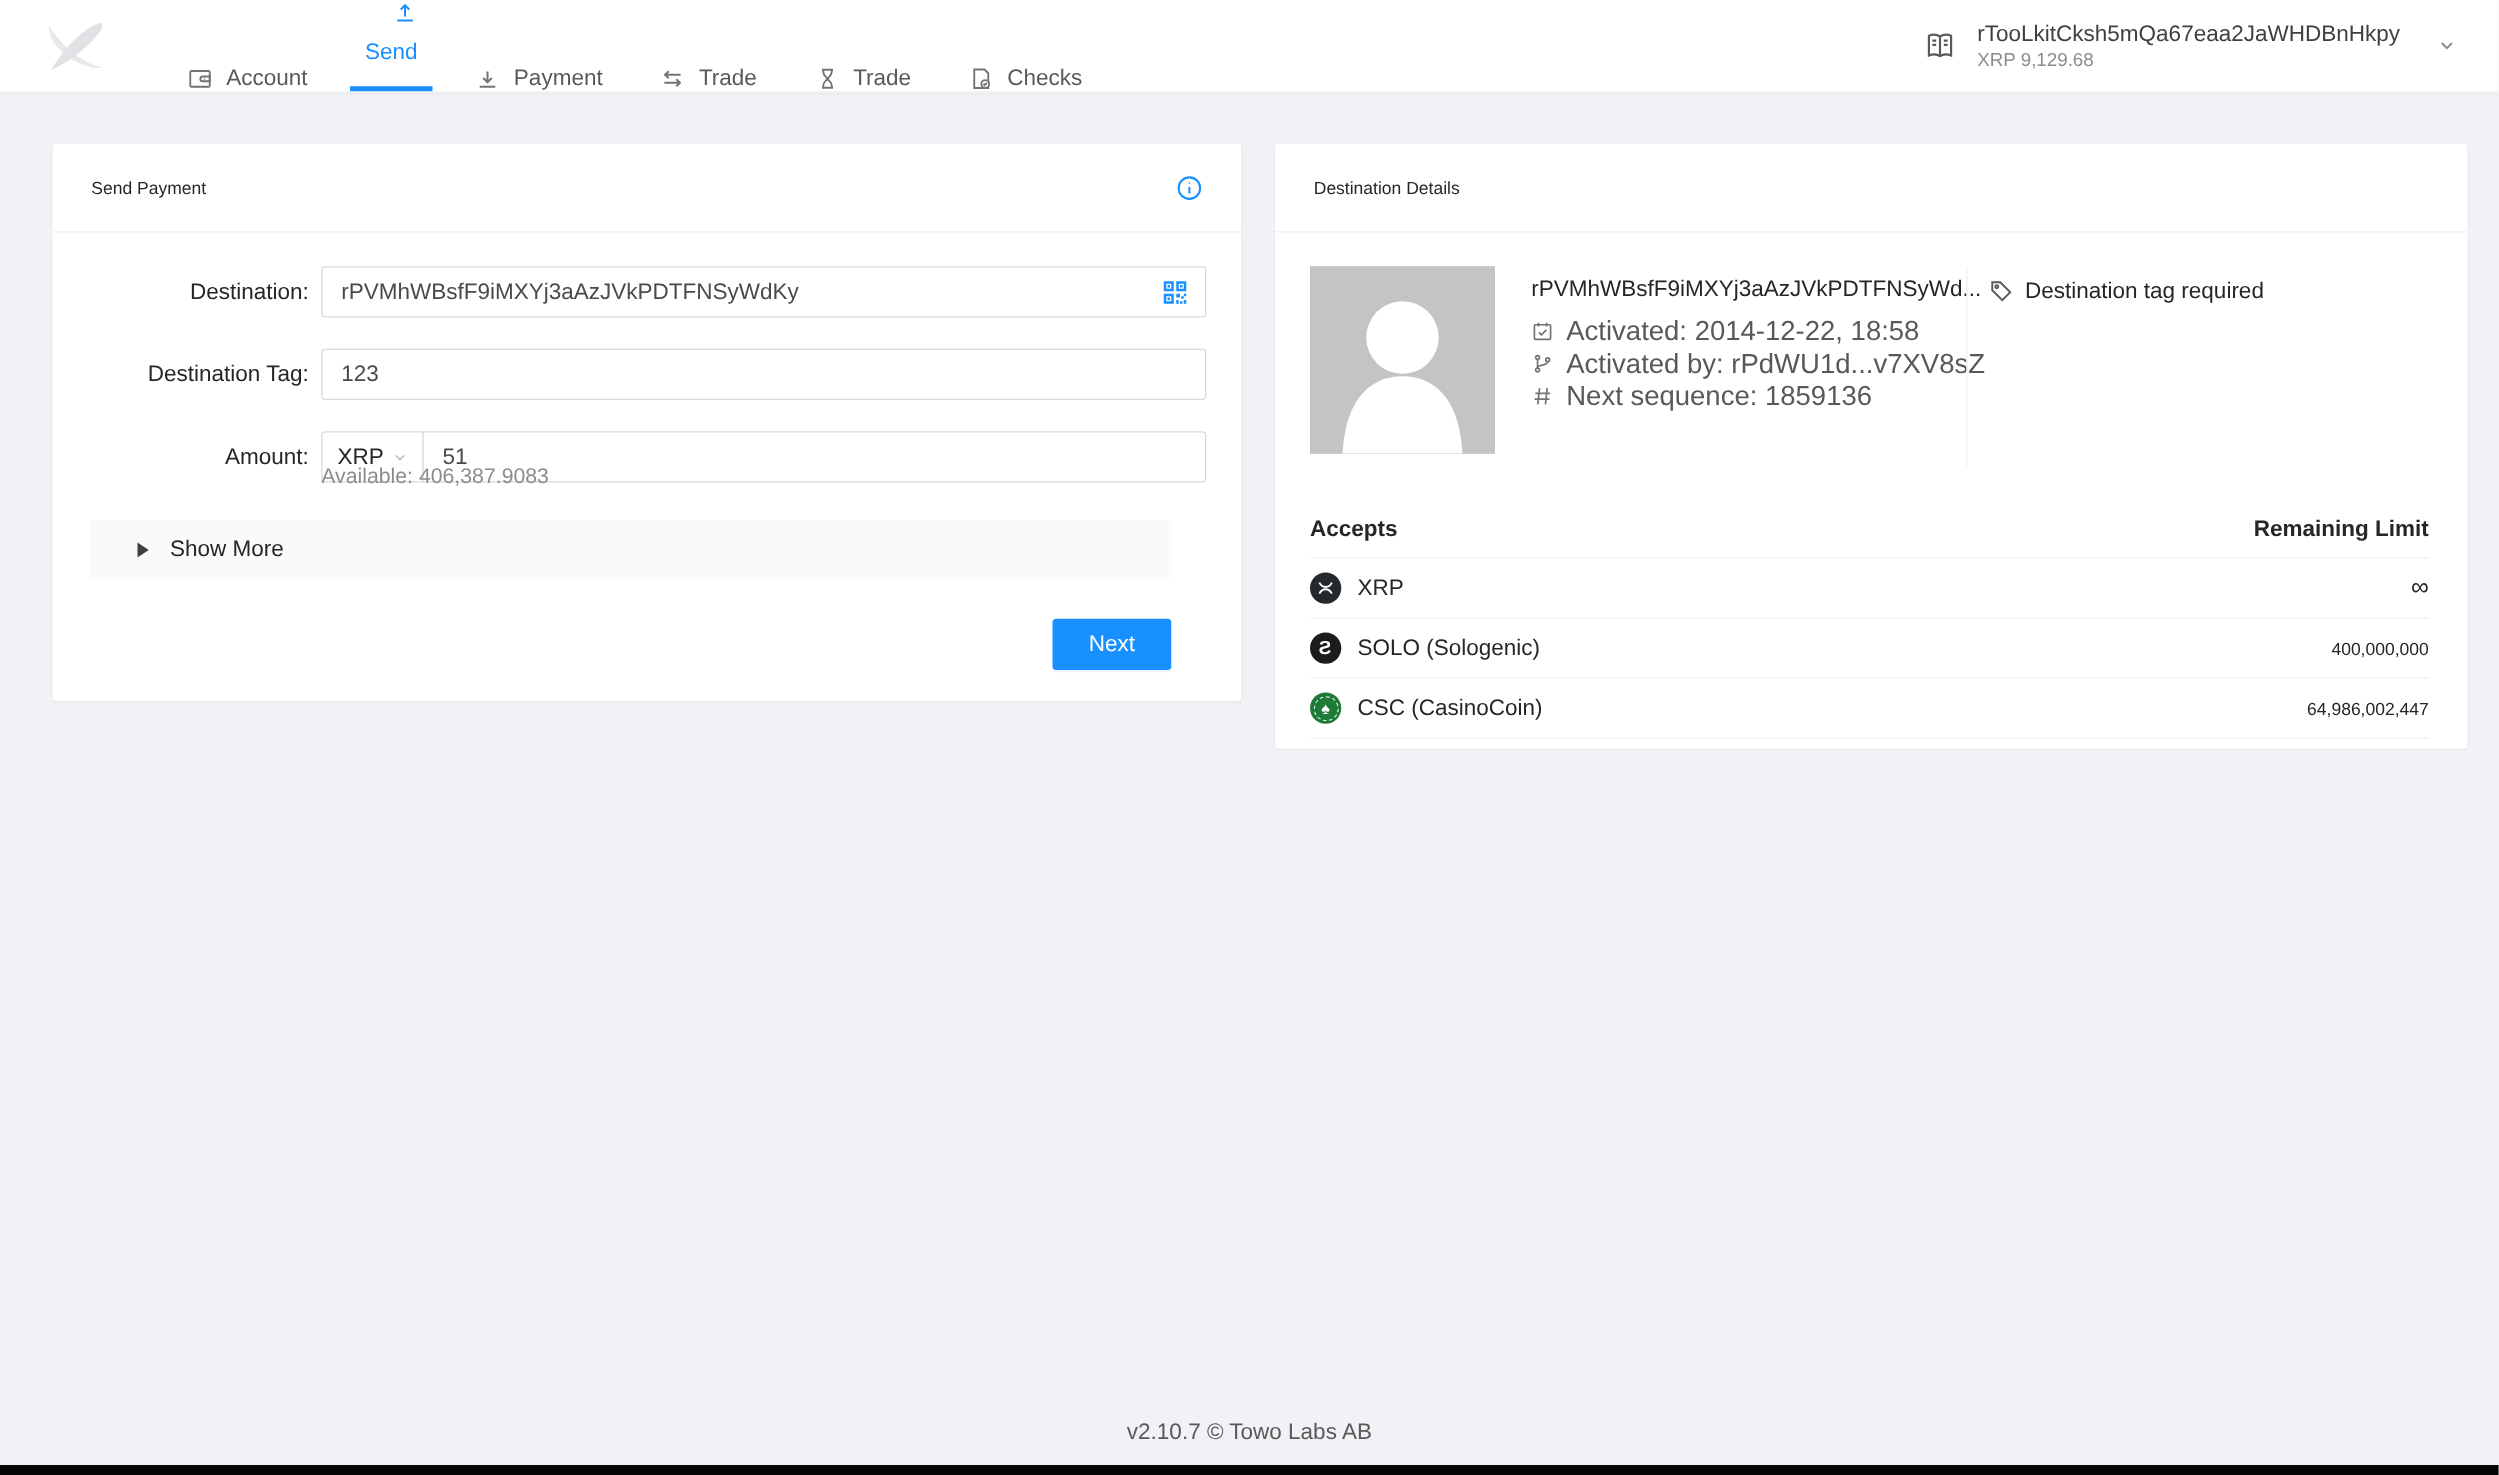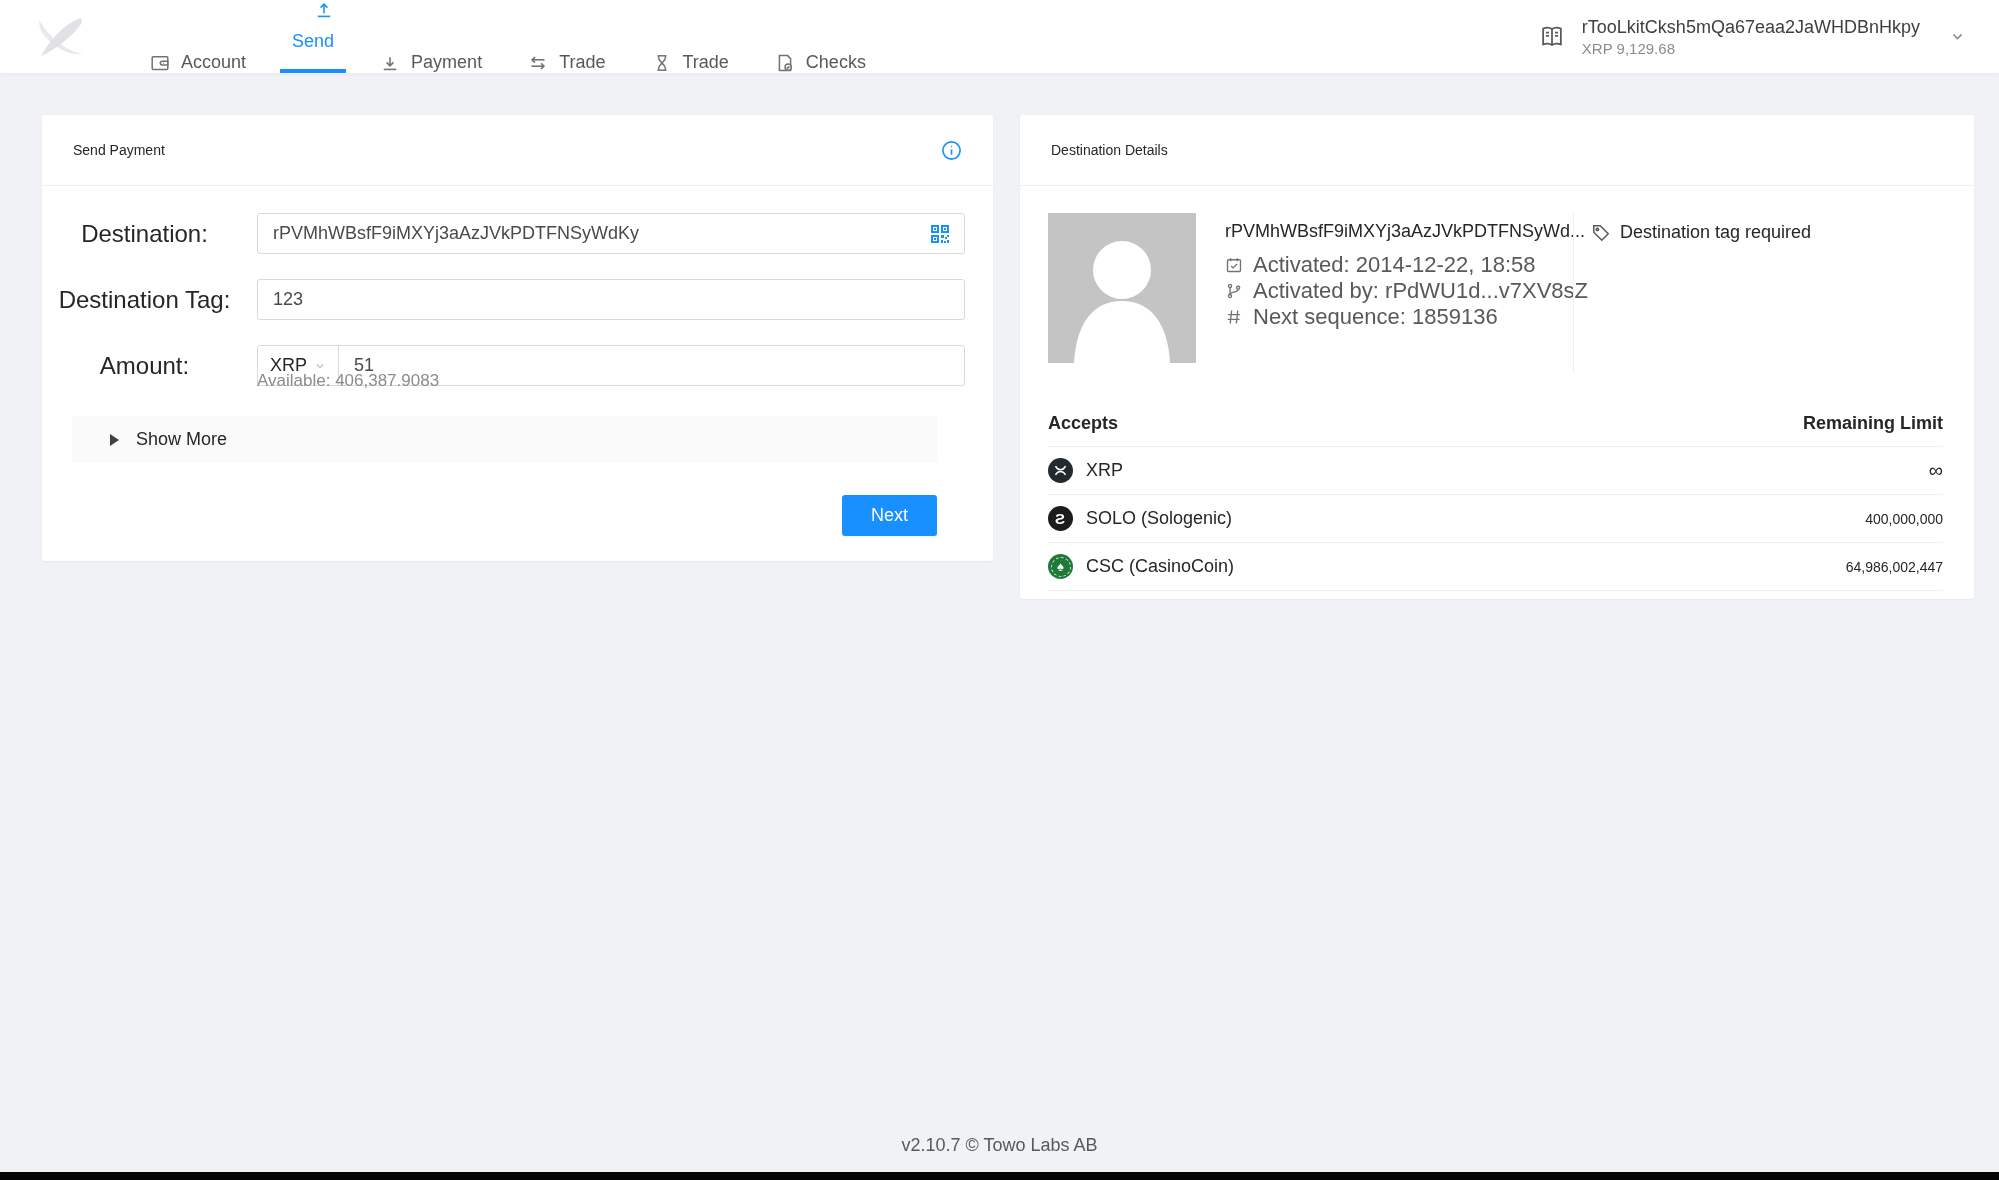--- a/index.html
+++ b/index.html
@@ -29,21 +29,21 @@
   
   .main{position:relative;height:1098px;}
   .card{position:absolute;background:#fff;border-radius:3px;box-shadow:0 1px 2px rgba(0,0,0,0.05);}
   .card-hd{height:71px;display:flex;align-items:center;padding:0 31px;border-bottom:1px solid var(--divider);}
   .card-title{font-size:14px;font-weight:500;color:var(--text);}
 
   
   #send-card{left:42px;top:41px;width:951px;height:446px;}
   .send-body{padding:27px 28px 0 0;}
   .frow{display:flex;margin-bottom:25px;}
-  .flabel{width:205px;text-align:center;font-size:24px;color:var(--text);line-height:41px;flex:none;}
+  .flabel{width:205px;text-align:right;font-size:18px;color:var(--text);line-height:41px;flex:none;}
   .fctrl{flex:1;margin-left:10px;display:flex;}
   .tinput{flex:1;height:41px;border:1px solid var(--border);border-radius:3px;padding:0 15px;font-size:18px;color:#4a4a4a;font-family:inherit;background:#fff;outline:none;min-width:0;}
   .dest-wrap{flex:1;position:relative;display:flex;}
   .dest-wrap .tinput{padding-right:48px;}
   .qr-btn{position:absolute;right:12px;top:8px;width:26px;height:26px;border:none;background:transparent;color:var(--accent);cursor:pointer;display:flex;align-items:center;justify-content:center;}
   .cur-select{width:82px;height:41px;border:1px solid var(--border);border-radius:3px 0 0 3px;background:#fff;display:flex;align-items:center;justify-content:center;gap:7px;font-size:18px;color:var(--text);cursor:pointer;flex:none;}
   .cur-select .chev{color:#bfbfbf;display:flex;}
   .amt-input{border-radius:0 3px 3px 0;margin-left:-1px;}
   .avail{margin:-20px 0 0 215px;font-size:17px;color:var(--muted);}
   .show-more{margin:25px 28px 0 30px;height:47px;background:var(--panel-bg);display:flex;align-items:center;padding-left:21px;cursor:pointer;}

